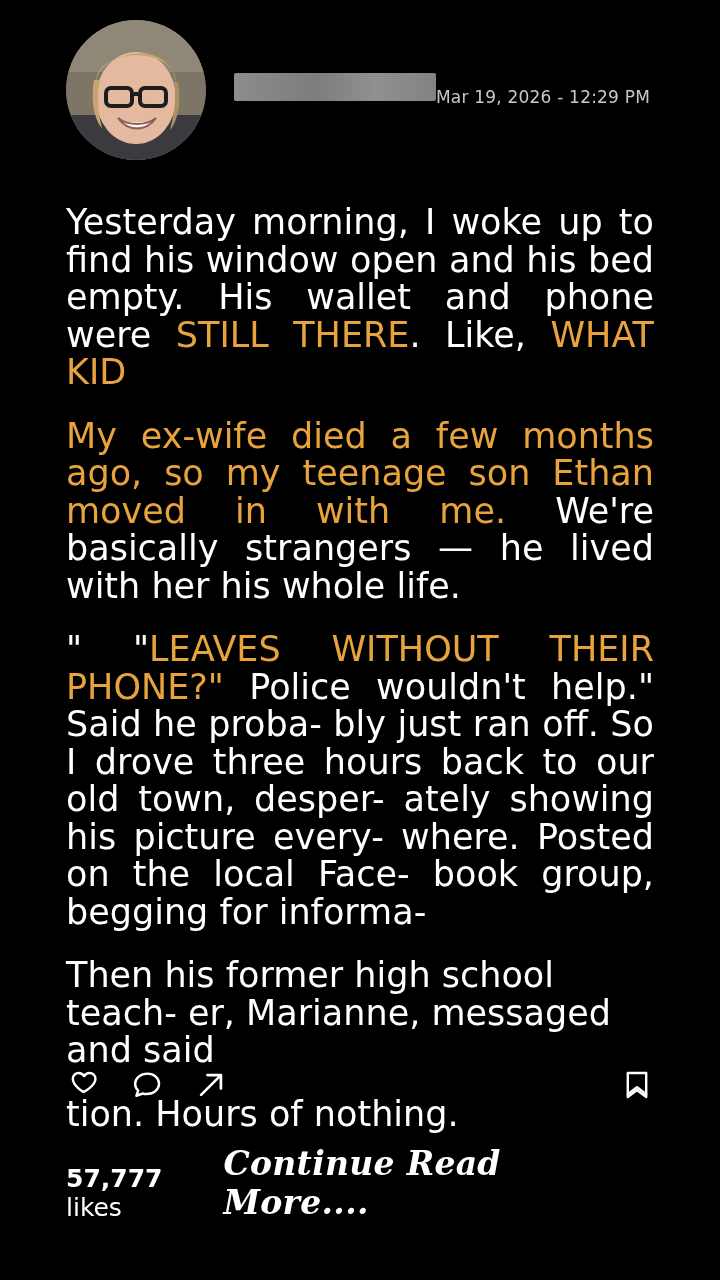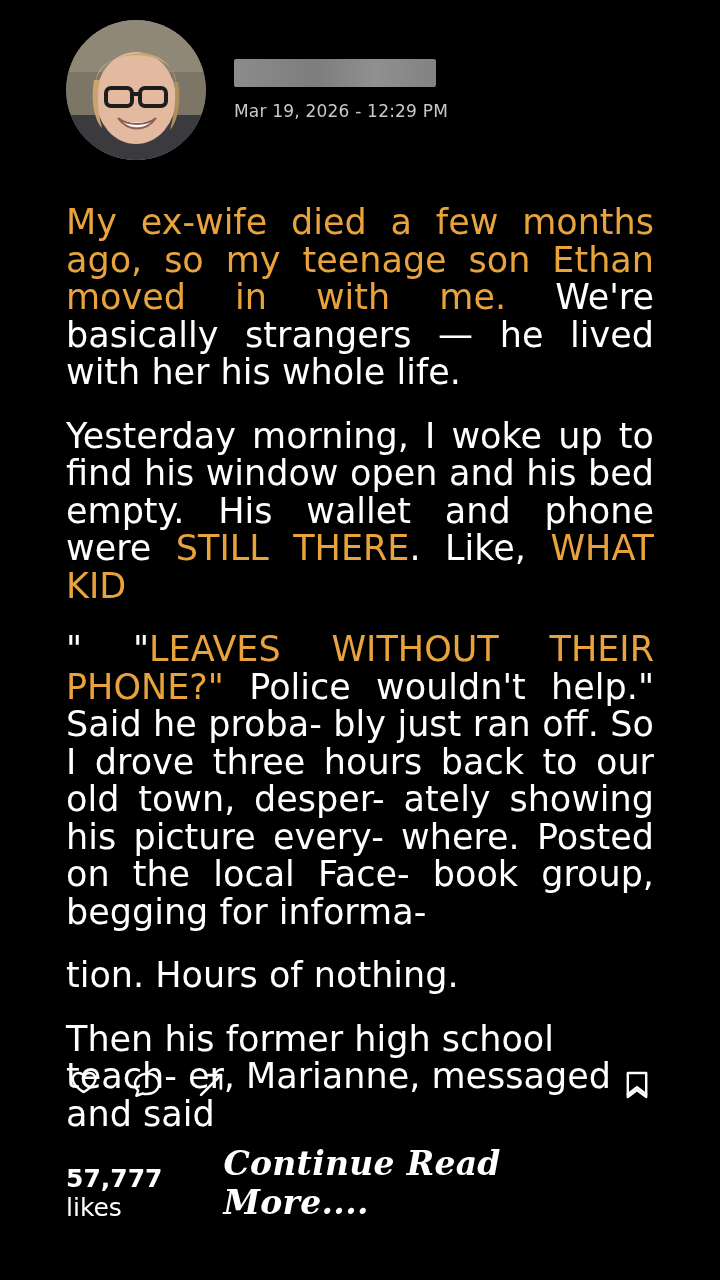--- a/index.html
+++ b/index.html
@@ -41,21 +41,21 @@
     background: #6b6256;
   }
   .avatar svg {
     display: block;
     width: 140px;
     height: 140px;
   }
   .header-text {
     margin-left: 28px;
     display: flex;
-    flex-direction: column;
+    flex-direction: row;
     justify-content: flex-start;
   }
   .name-redact {
     width: 202px;
     height: 28px;
     background: linear-gradient(90deg,#8c8c8c 0%, #7d7d7d 40%, #909090 70%, #828282 100%);
     border-radius: 2px;
     filter: blur(0.4px);
   }
   .timestamp {
@@ -165,30 +165,30 @@
       </svg>
     </div>
     <div class="header-text">
       <div class="name-redact"></div>
       <div class="timestamp">Mar 19, 2026 - 12:29 PM</div>
     </div>
   </div>
 
   <div class="content">
     <p class="para">
-      <span class="hl">My ex-wife died a few months ago, so my teenage son Ethan moved in with me.</span><span> We're basically strangers — he lived with her his whole life.</span>
+      <span>Yesterday morning, I woke up to find his window open and his bed empty. His wallet and phone were </span><span class="hl">STILL THERE</span><span>. Like, </span><span class="hl">WHAT KID</span>
     </p>
     <p class="para">
-      <span>Yesterday morning, I woke up to find his window open and his bed empty. His wallet and phone were </span><span class="hl">STILL THERE</span><span>. Like, </span><span class="hl">WHAT KID</span>
+      <span class="hl">My ex-wife died a few months ago, so my teenage son Ethan moved in with me.</span><span> We're basically strangers — he lived with her his whole life.</span>
     </p>
     <p class="para">
       <span>" "</span><span class="hl">LEAVES WITHOUT THEIR PHONE?"</span><span> Police wouldn't help." Said he proba- bly just ran off. So I drove three hours back to our old town, desper- ately showing his picture every- where. Posted on the local Face- book group, begging for informa-</span>
     </p>
+    <p class="para last-left">Then his former high school teach- er, Marianne, messaged and said</p>
     <p class="para last-left">tion. Hours of nothing.</p>
-    <p class="para last-left">Then his former high school teach- er, Marianne, messaged and said</p>
   </div>
 
   <div class="footer">
     <div class="actions">
       <span class="icon">
         <svg viewBox="0 0 24 24" width="34" height="34" fill="none" stroke="#ffffff" stroke-width="1.7" stroke-linecap="round" stroke-linejoin="round">
           <path d="M20.8 7.6c0-2.3-1.9-4.1-4.2-4.1-1.6 0-3 .9-3.7 2.2h-.1C12 4.4 10.6 3.5 9 3.5 6.7 3.5 4.8 5.3 4.8 7.6c0 5 7.6 9.4 7.6 9.4s8.4-4.4 8.4-9.4z"></path>
         </svg>
       </span>
       <span class="icon">

